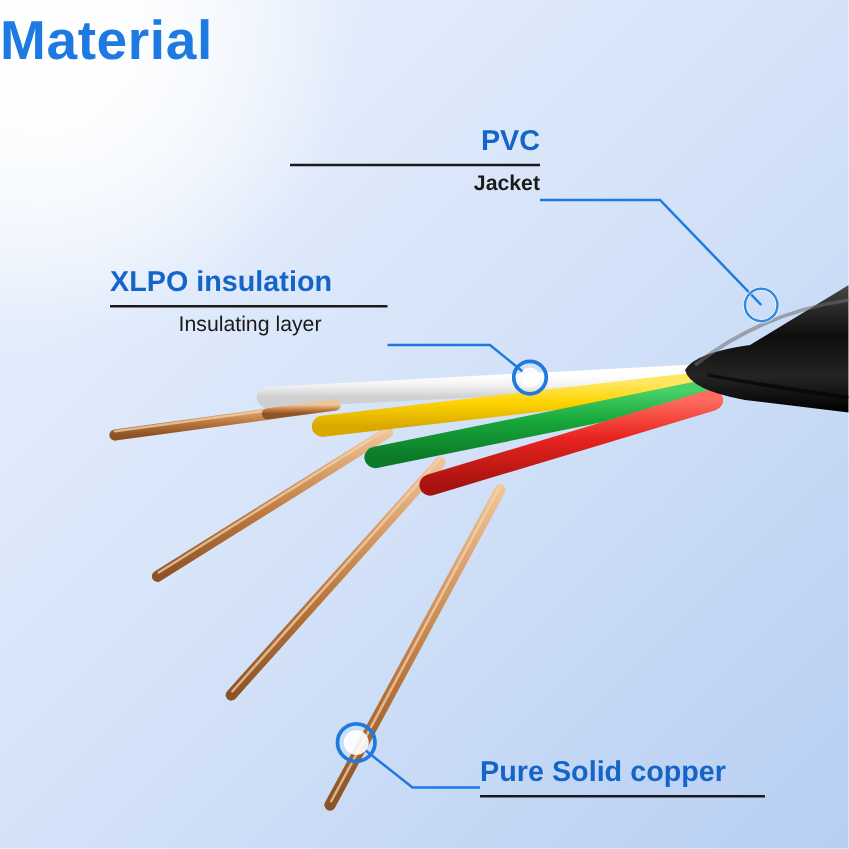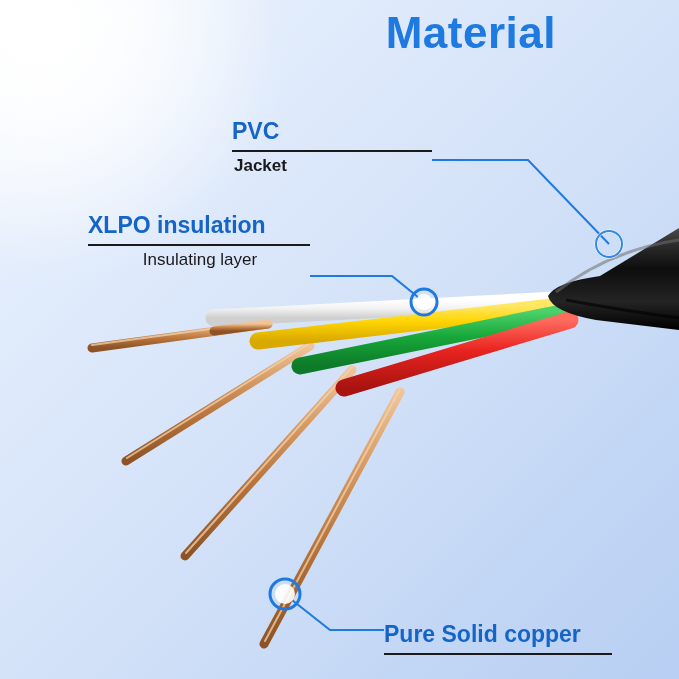--- a/index.html
+++ b/index.html
@@ -29,21 +29,21 @@
     left: 0;
     top: 0;
     width: 679px;
     height: 679px;
   }
   .title {
     position: absolute;
     left: 0;
     top: 8px;
     width: 556px;
-    text-align: right;
+    text-align: left;
     font-size: 44px;
     font-weight: bold;
     letter-spacing: 0.5px;
     color: #1e7ae0;
     z-index: 6;
   }
   .callout {
     position: absolute;
     z-index: 6;
   }
@@ -58,27 +58,27 @@
     height: 2px;
     background: #1a1a1a;
     margin: 6px 0 4px 0;
   }
   .callout .sub {
     font-size: 17px;
     color: #1a1a1a;
     white-space: nowrap;
     line-height: 1.2;
   }
-  #co-pvc { left: 232px; top: 118px; }
+  #co-pvc { left: 232px; top: 99px; text-align: right; }
   #co-pvc .rule { width: 200px; }
   #co-pvc .sub { padding-left: 2px; font-weight: bold; }
   #co-xlpo { left: 88px; top: 212px; }
   #co-xlpo .rule { width: 222px; }
   #co-xlpo .sub { padding-left: 2px; text-align: center; }
-  #co-copper { left: 384px; top: 604px; text-align: left; margin-top: 17px; }
+  #co-copper { left: 384px; top: 604px; text-align: left; }
   #co-copper .rule { width: 228px; }
   #co-copper .sub { text-align: right; padding-right: 2px; }
 </style>
 </head>
 <body>
 
 <div id="stage">
 
   <div class="title">Material</div>
 

